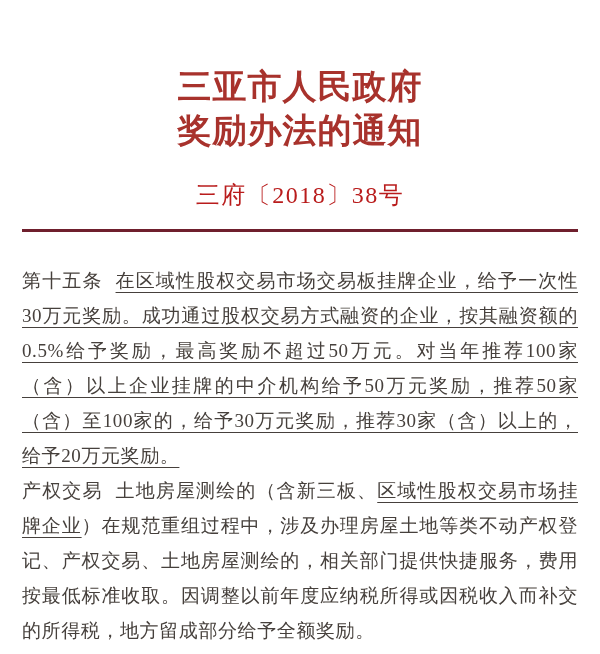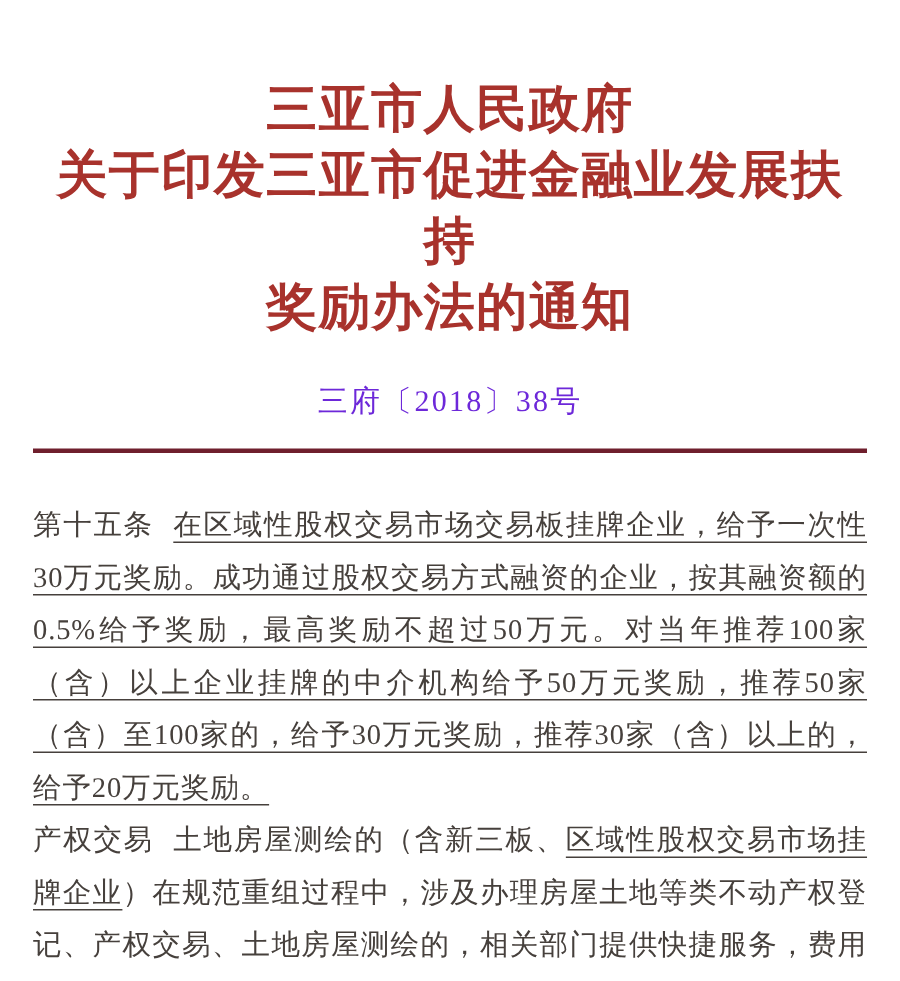--- a/index.html
+++ b/index.html
@@ -12,34 +12,34 @@
     font-family: "Liberation Serif", "DejaVu Serif", serif;
   }
   .page {
     box-sizing: border-box;
     width: 600px;
     height: 654px;
     padding: 0 22px;
     background: #ffffff;
   }
   .title {
-    margin: 52px 0 0 0;
+    margin: 65px 0 0 0;
     text-align: center;
     color: var(--title-red, #a8322c);
     font-size: 34px;
     line-height: 44px;
     font-weight: 700;
     letter-spacing: 1px;
   }
   .title-line { display: block; }
   .doc-number {
     margin-top: 26px;
     text-align: center;
-    font-size: 20px;
-    color: #6d28d9;
+    font-size: 24px;
+    color: #b91c1c;
     letter-spacing: 1.5px;
   }
   .rule {
     border: none;
     height: 2.5px;
     background: var(--rule-red, #6f1f2d);
     margin: 18px 0 0 0;
   }
   .doc-body {
     margin-top: 31px;
@@ -57,21 +57,20 @@
     text-decoration-thickness: 1.3px;
   }
 </style>
 </head>
 <body>
 
 <div class="page">
 
   <h1 class="title">
     <span class="title-line">三亚市人民政府</span>
-    <span class="title-line">关于印发三亚市促进金融业发展扶持</span>
     <span class="title-line">奖励办法的通知</span>
   </h1>
 
   <div class="doc-number">三府〔2018〕38号</div>
 
   <hr class="rule">
 
   <div class="doc-body">
     <p><span class="article-label">第十五条</span><span class="u">在区域性股权交易市场交易板挂牌企业，给予一次性30万元奖励。成功通过股权交易方式融资的企业，按其融资额的0.5%给予奖励，最高奖励不超过50万元。对当年推荐100家（含）以上企业挂牌的中介机构给予50万元奖励，推荐50家（含）至100家的，给予30万元奖励，推荐30家（含）以上的，给予20万元奖励。</span></p>
 

